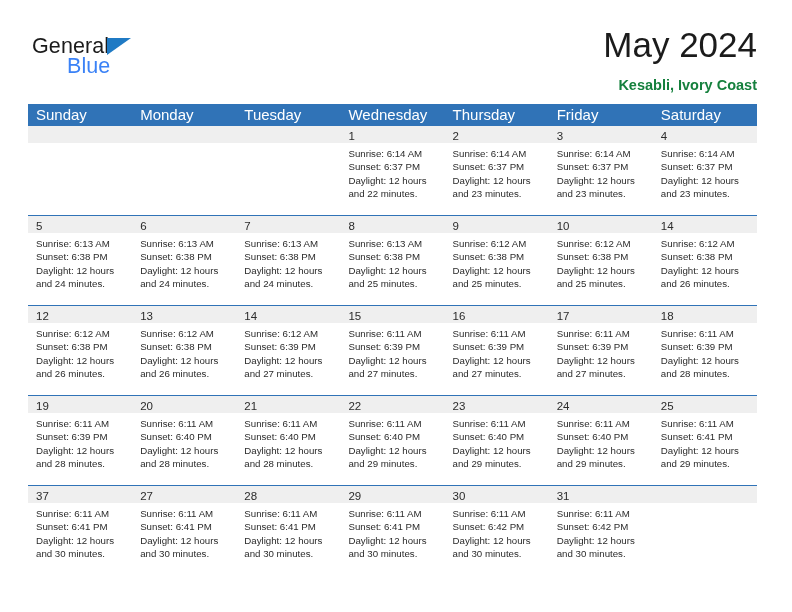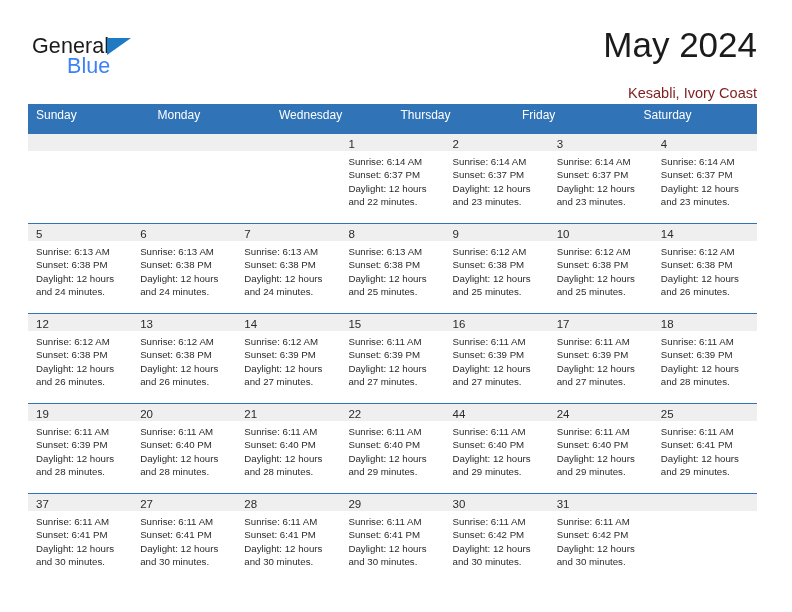--- a/index.html
+++ b/index.html
@@ -74,46 +74,46 @@
   .cal-title {
     font-size: 35px;
     font-weight: normal;
     color: #1b1b1b;
     line-height: 34px;
     white-space: nowrap;
     font-family: "Liberation Sans", sans-serif;
   }
   .cal-subtitle {
     font-size: 14.5px;
-    font-weight: normal;
-    color: #7f1d1d;
+    font-weight: bold;
+    color: #15803d;
     line-height: 22px;
-    margin-top: 20px;
+    margin-top: 12px;
     white-space: nowrap;
     font-family: "Liberation Sans", sans-serif;
   }
 
   
   .calendar {
     position: absolute;
     left: 28px;
     top: 104px;
     width: 729px;
   }
 
   .weekday-header {
     display: flex;
     width: 100%;
     background: #3073b7;
   }
   .weekday-cell {
     flex: 1 1 0;
     box-sizing: border-box;
-    padding: 4px 0 12px 8px;
-    font-size: 12px;
+    padding: 4px 0 4px 8px;
+    font-size: 15px;
     color: #ffffff;
     line-height: 14px;
     white-space: nowrap;
     font-family: "Liberation Sans", sans-serif;
   }
 
   .week-row {
     display: flex;
     width: 100%;
     border-top: 1.5px solid #3073b7;
@@ -174,20 +174,21 @@
       <div class="cal-subtitle">Kesabli, Ivory Coast</div>
     </div>
 
   </div>
 
   <div class="calendar">
 
     <div class="weekday-header">
       <div class="weekday-cell">Sunday</div>
       <div class="weekday-cell">Monday</div>
+      <div class="weekday-cell">Tuesday</div>
       <div class="weekday-cell">Wednesday</div>
       <div class="weekday-cell">Thursday</div>
       <div class="weekday-cell">Friday</div>
       <div class="weekday-cell">Saturday</div>
     </div>
 
     <div id="weeks-container">
         <div class="week-row first">
           <div class="day-cell empty">
             <div class="day-number-band"><span class="day-number"></span></div>
@@ -399,21 +400,21 @@
           <div class="day-cell">
             <div class="day-number-band"><span class="day-number">22</span></div>
             <div class="day-details">
               <div class="detail-line">Sunrise: 6:11 AM</div>
               <div class="detail-line">Sunset: 6:40 PM</div>
               <div class="detail-line">Daylight: 12 hours</div>
               <div class="detail-line">and 29 minutes.</div>
             </div>
           </div>
           <div class="day-cell">
-            <div class="day-number-band"><span class="day-number">44</span></div>
+            <div class="day-number-band"><span class="day-number">23</span></div>
             <div class="day-details">
               <div class="detail-line">Sunrise: 6:11 AM</div>
               <div class="detail-line">Sunset: 6:40 PM</div>
               <div class="detail-line">Daylight: 12 hours</div>
               <div class="detail-line">and 29 minutes.</div>
             </div>
           </div>
           <div class="day-cell">
             <div class="day-number-band"><span class="day-number">24</span></div>
             <div class="day-details">

